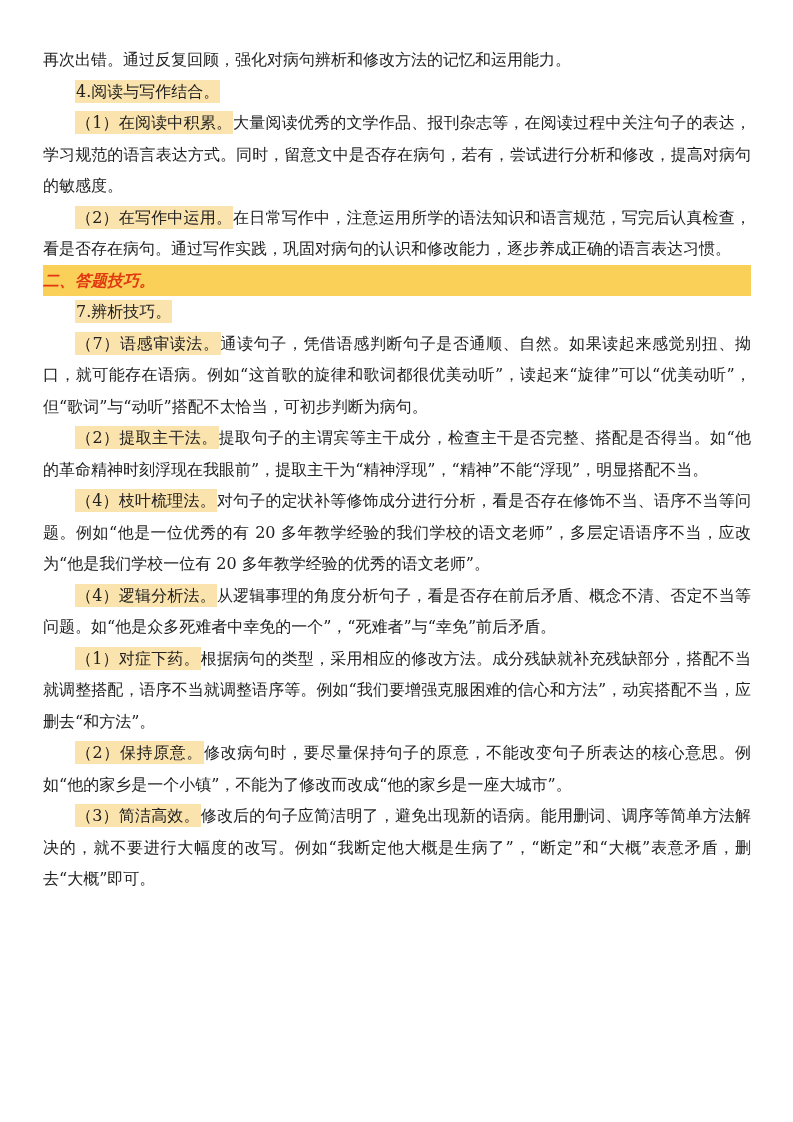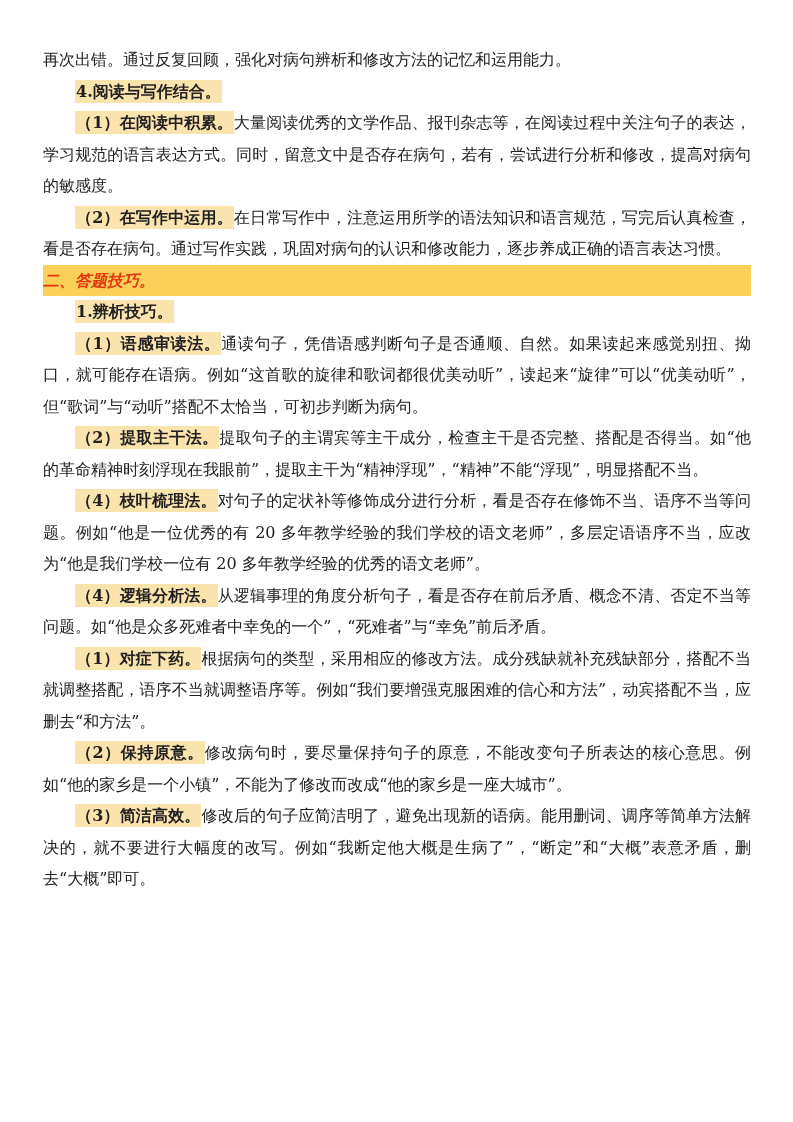--- a/index.html
+++ b/index.html
@@ -28,21 +28,21 @@
   }
   p.para {
     margin: 0;
     padding: 0;
   }
   p.para.indent {
     text-indent: 2em;
   }
   .run-highlight {
     background: var(--hl-bg, #fbe3ad);
-    font-weight: 700;
+    font-weight: 400;
     padding: 2px 1px;
   }
   p.para.bar {
     background: var(--bar-bg, #fbd058);
     color: var(--bar-fg, #e23812);
     font-weight: 700;
     text-indent: 0;
     font-style: italic;
   }
   p.para.bar .run-normal {
@@ -52,22 +52,22 @@
 </head>
 <body>
 
 <div class="page" style="background: rgb(255, 255, 255);">
   <div class="content" style="color: rgb(33, 33, 33);">
       <p class="para plain"><span class="run-normal">再次出错。通过反复回顾，强化对病句辨析和修改方法的记忆和运用能力。</span></p>
       <p class="para plain indent"><span class="run-highlight">4.阅读与写作结合。</span></p>
       <p class="para plain indent"><span class="run-highlight">（1）在阅读中积累。</span><span class="run-normal">大量阅读优秀的文学作品、报刊杂志等，在阅读过程中关注句子的表达，学习规范的语言表达方式。同时，留意文中是否存在病句，若有，尝试进行分析和修改，提高对病句的敏感度。</span></p>
       <p class="para plain indent"><span class="run-highlight">（2）在写作中运用。</span><span class="run-normal">在日常写作中，注意运用所学的语法知识和语言规范，写完后认真检查，看是否存在病句。通过写作实践，巩固对病句的认识和修改能力，逐步养成正确的语言表达习惯。</span></p>
       <p class="para bar"><span class="run-normal">二、答题技巧。</span></p>
-      <p class="para plain indent"><span class="run-highlight">1.辨析技巧。</span></p>
-      <p class="para plain indent"><span class="run-highlight">（1）语感审读法。</span><span class="run-normal">通读句子，凭借语感判断句子是否通顺、自然。如果读起来感觉别扭、拗口，就可能存在语病。例如“这首歌的旋律和歌词都很优美动听”，读起来“旋律”可以“优美动听”，但“歌词”与“动听”搭配不太恰当，可初步判断为病句。</span></p>
+      <p class="para plain indent"><span class="run-highlight">7.辨析技巧。</span></p>
+      <p class="para plain indent"><span class="run-highlight">（7）语感审读法。</span><span class="run-normal">通读句子，凭借语感判断句子是否通顺、自然。如果读起来感觉别扭、拗口，就可能存在语病。例如“这首歌的旋律和歌词都很优美动听”，读起来“旋律”可以“优美动听”，但“歌词”与“动听”搭配不太恰当，可初步判断为病句。</span></p>
       <p class="para plain indent"><span class="run-highlight">（2）提取主干法。</span><span class="run-normal">提取句子的主谓宾等主干成分，检查主干是否完整、搭配是否得当。如“他的革命精神时刻浮现在我眼前”，提取主干为“精神浮现”，“精神”不能“浮现”，明显搭配不当。</span></p>
       <p class="para plain indent"><span class="run-highlight">（4）枝叶梳理法。</span><span class="run-normal">对句子的定状补等修饰成分进行分析，看是否存在修饰不当、语序不当等问题。例如“他是一位优秀的有 20 多年教学经验的我们学校的语文老师”，多层定语语序不当，应改为“他是我们学校一位有 20 多年教学经验的优秀的语文老师”。</span></p>
       <p class="para plain indent"><span class="run-highlight">（4）逻辑分析法。</span><span class="run-normal">从逻辑事理的角度分析句子，看是否存在前后矛盾、概念不清、否定不当等问题。如“他是众多死难者中幸免的一个”，“死难者”与“幸免”前后矛盾。</span></p>
       <p class="para plain indent"><span class="run-highlight">（1）对症下药。</span><span class="run-normal">根据病句的类型，采用相应的修改方法。成分残缺就补充残缺部分，搭配不当就调整搭配，语序不当就调整语序等。例如“我们要增强克服困难的信心和方法”，动宾搭配不当，应删去“和方法”。</span></p>
       <p class="para plain indent"><span class="run-highlight">（2）保持原意。</span><span class="run-normal">修改病句时，要尽量保持句子的原意，不能改变句子所表达的核心意思。例如“他的家乡是一个小镇”，不能为了修改而改成“他的家乡是一座大城市”。</span></p>
       <p class="para plain indent"><span class="run-highlight">（3）简洁高效。</span><span class="run-normal">修改后的句子应简洁明了，避免出现新的语病。能用删词、调序等简单方法解决的，就不要进行大幅度的改写。例如“我断定他大概是生病了”，“断定”和“大概”表意矛盾，删去“大概”即可。</span></p>
     </div>
 </div>
 
 </body></html>

